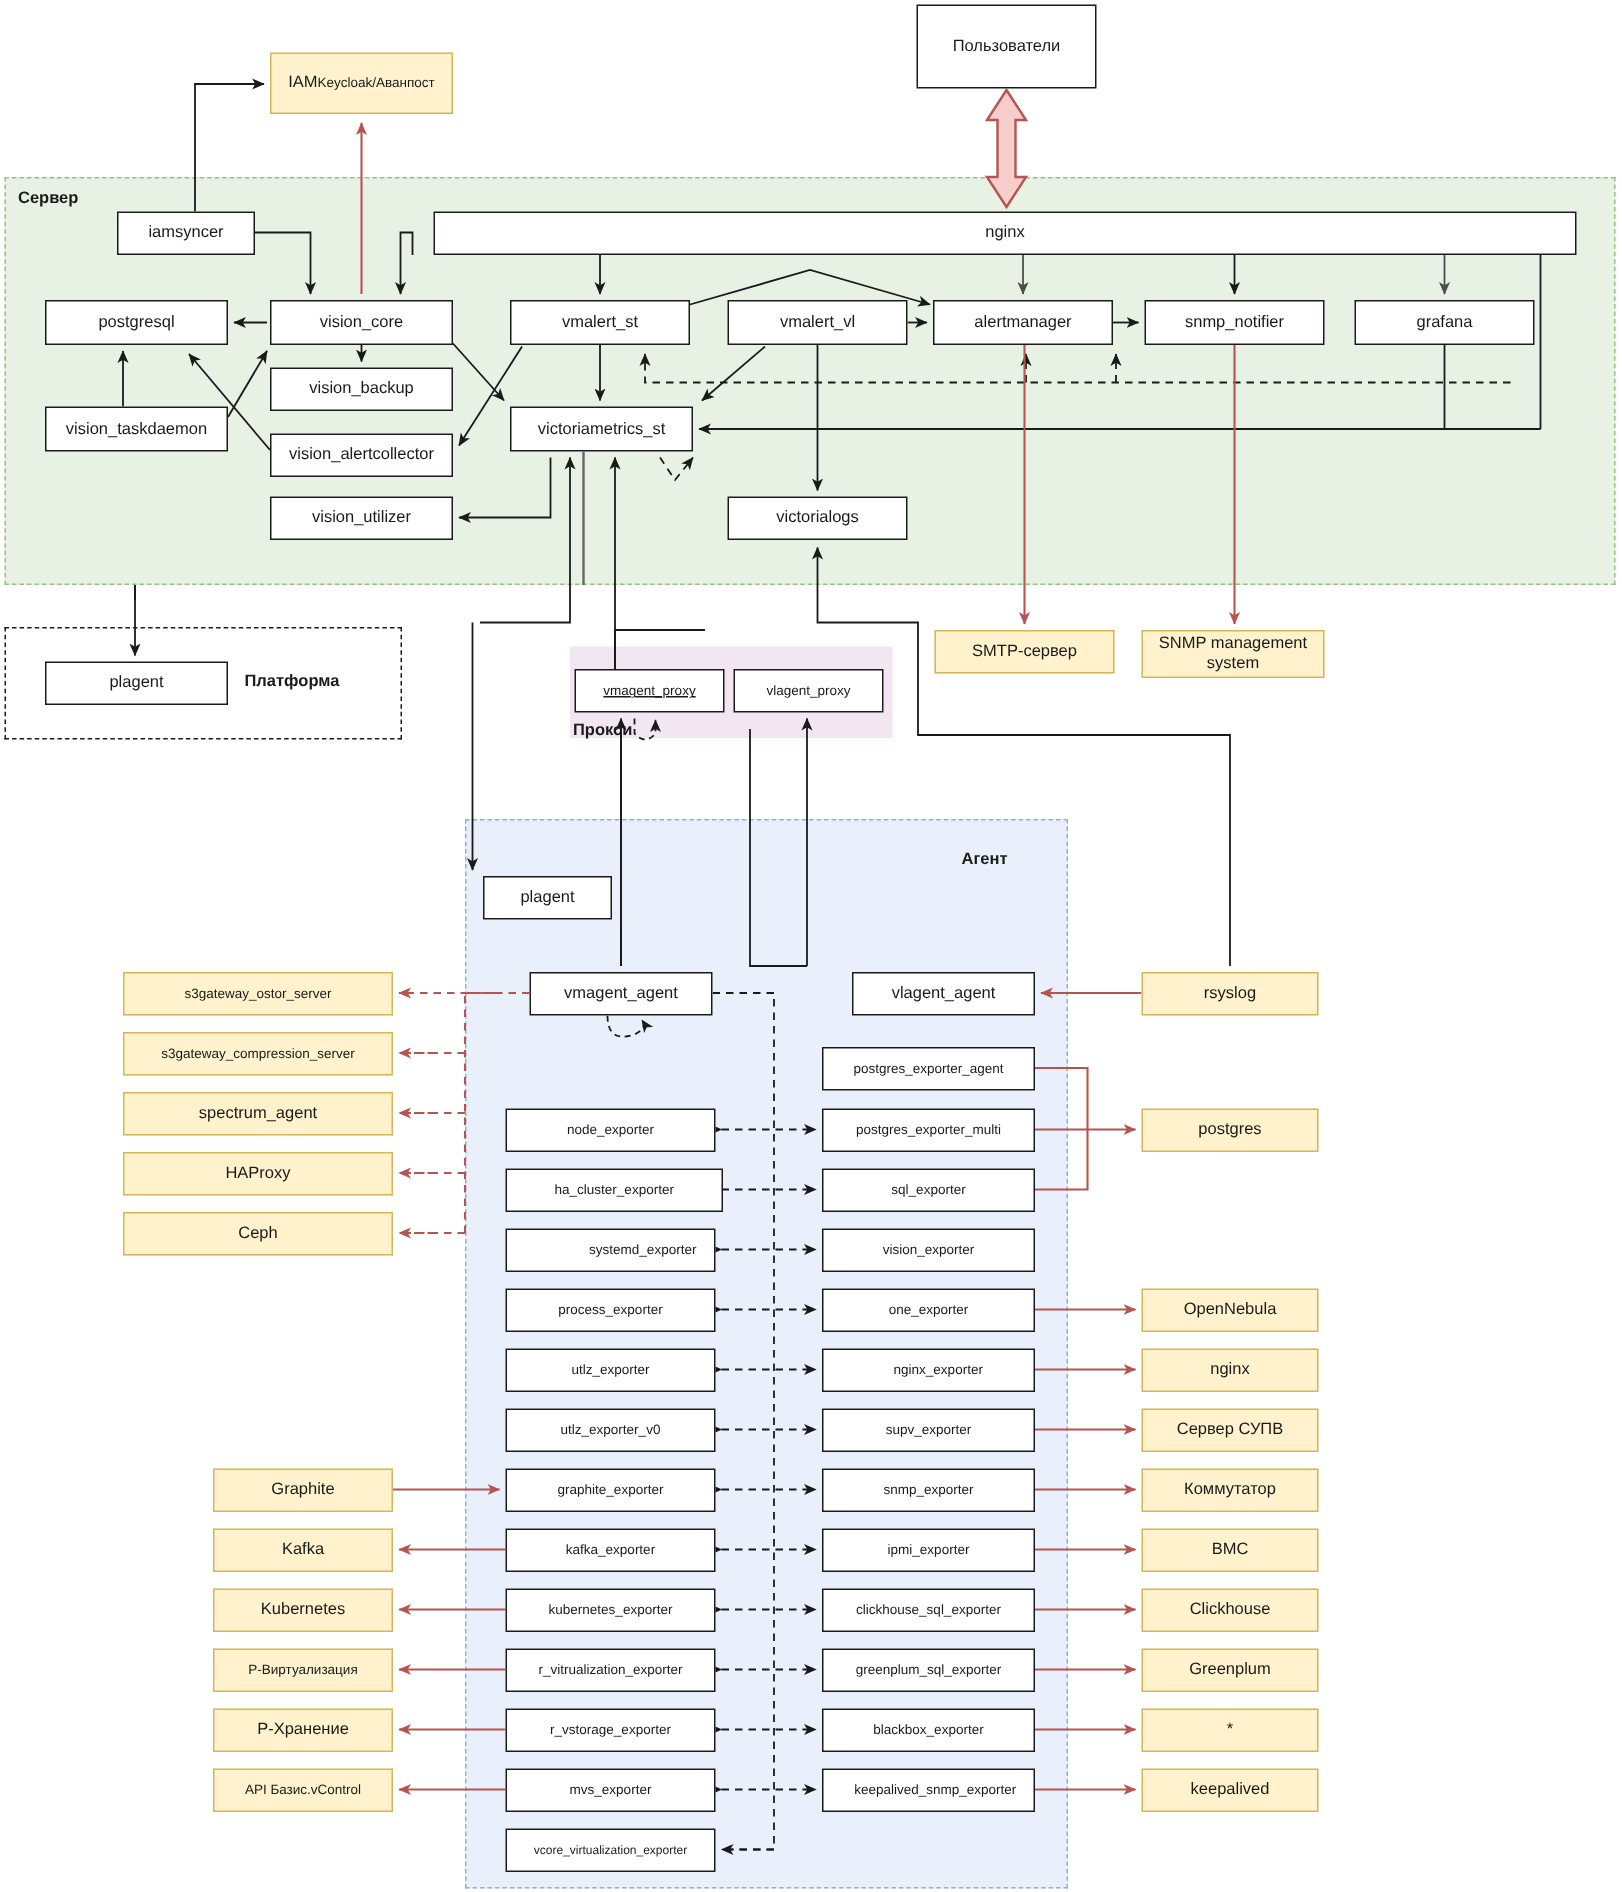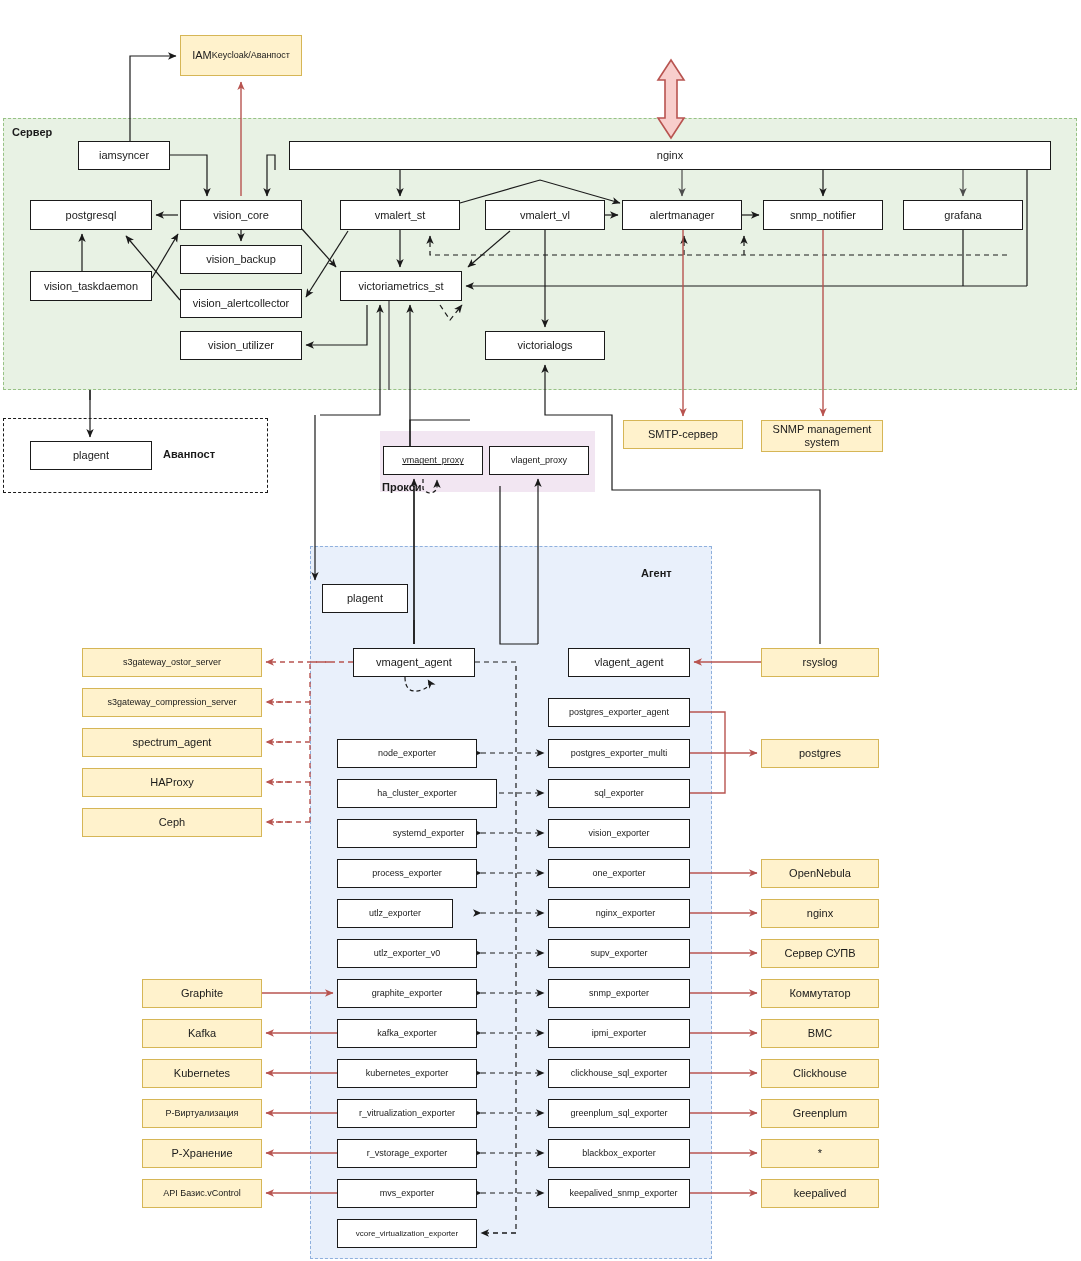--- a/index.html
+++ b/index.html
@@ -63,21 +63,21 @@
 </style>
 </head>
 <body>
 
 <div id="stage">
 
   <div class="zone" style="left:3px;top:118px;width:1074px;height:272px;background:#e8f2e4;border:1px dashed #97c285;"></div>
   <div class="zone-label" style="left:12px;top:126px;">Сервер</div>
 
   <div class="zone" style="left:3px;top:418px;width:265px;height:75px;background:#ffffff;border:1.5px dashed #1a1a1a;"></div>
-  <div class="zone-label" style="left:163px;top:448px;">Аванпост</div>
+  <div class="zone-label" style="left:163px;top:448px;">Платформа</div>
 
   <div class="zone" style="left:380px;top:431px;width:215px;height:61px;background:#f2e6f2;border:none;"></div>
   <div class="zone-label" style="left:382px;top:481px;">Прокси</div>
 
   <div class="zone" style="left:310px;top:546px;width:402px;height:713px;background:#e9f0fb;border:1.5px dashed #8fb0dd;"></div>
   <div class="zone-label" style="left:641px;top:567px;">Агент</div>
 
   <svg class="layer" viewBox="0 0 1081 1261">
     <defs>
       <marker id="ah-b" markerWidth="9" markerHeight="9" refX="8" refY="4.5" orient="auto" markerUnits="userSpaceOnUse">
@@ -249,20 +249,23 @@
 
     <g stroke="#b85450" stroke-width="1.4" fill="none">
       <path d="M690,712 L725,712 L725,793 L690,793"></path>
     </g>
   </svg>
 
   <svg class="layer" viewBox="0 0 1081 1261">
     <path d="M671,60 L684,80 L677,80 L677,118 L684,118 L671,138 L658,118 L665,118 L665,80 L658,80 Z" fill="#f8cecc" stroke="#b85450" stroke-width="1.6"></path>
   </svg>
 
+  <div class="node n-white" style="left:611px;top:3px;width:120px;height:56px;">
+    <span>Пользователи</span>
+  </div>
 
   <div class="node n-yellow n-two-line" style="left:180px;top:35px;width:122px;height:41px;">
     <span>IAM</span>
     <span class="n-small">Keycloak/Аванпост</span>
   </div>
 
   <div class="node n-white" style="left:78px;top:141px;width:92px;height:29px;">
     <span>iamsyncer</span>
   </div>
 
@@ -402,30 +405,30 @@
   <div class="node n-yellow" style="left:142px;top:1139px;width:120px;height:29px;">
     <span>Р-Хранение</span>
   </div>
   <div class="node n-yellow n-small" style="left:142px;top:1179px;width:120px;height:29px;">
     <span>API Базис.vControl</span>
   </div>
 
   <div class="node n-white n-small" style="left:337px;top:739px;width:140px;height:29px;">
     <span>node_exporter</span>
   </div>
-  <div class="node n-white n-small" style="left:337px;top:779px;width:160px;height:29px;">
+  <div class="node n-white n-small" style="left:337px;top:779px;width:145px;height:29px;">
     <span>ha_cluster_exporter</span>
   </div>
   <div class="node n-white n-small" style="left:337px;top:819px;width:140px;height:29px;padding-left:46px;">
     <span>systemd_exporter</span>
   </div>
   <div class="node n-white n-small" style="left:337px;top:859px;width:140px;height:29px;">
     <span>process_exporter</span>
   </div>
-  <div class="node n-white n-small" style="left:337px;top:899px;width:116px;height:29px;">
+  <div class="node n-white n-small" style="left:337px;top:899px;width:140px;height:29px;">
     <span>utlz_exporter</span>
   </div>
   <div class="node n-white n-small" style="left:337px;top:939px;width:140px;height:29px;">
     <span>utlz_exporter_v0</span>
   </div>
   <div class="node n-white n-small" style="left:337px;top:979px;width:140px;height:29px;">
     <span>graphite_exporter</span>
   </div>
   <div class="node n-white n-small" style="left:337px;top:1019px;width:140px;height:29px;">
     <span>kafka_exporter</span>

